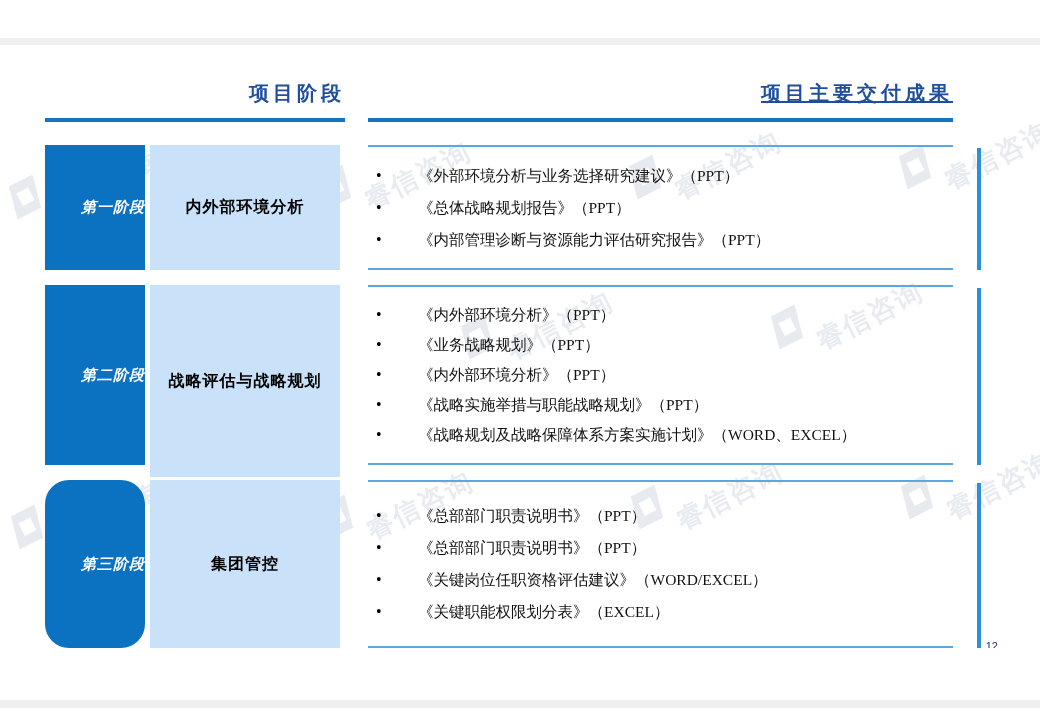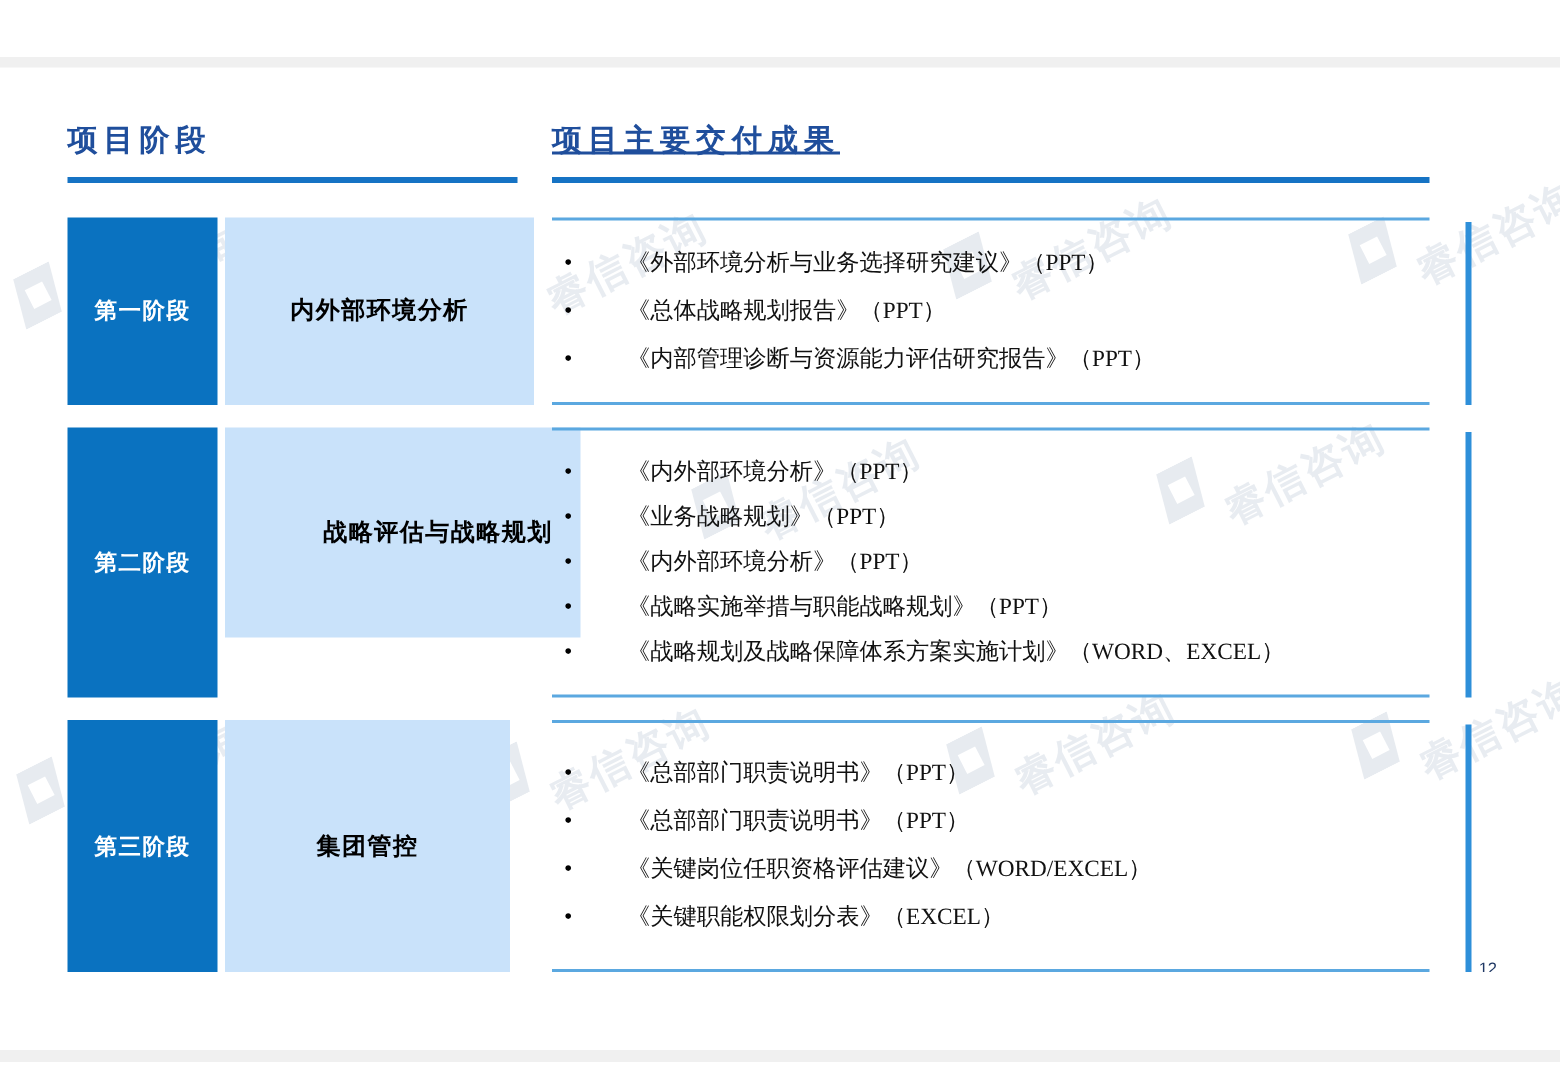--- a/index.html
+++ b/index.html
@@ -72,21 +72,21 @@
   }
 
   
   .hdr {
     position: absolute;
     font-family: "Liberation Serif", "DejaVu Serif", serif;
     font-weight: bold;
     font-size: 20px;
     letter-spacing: 4px;
     color: #1f4e9c;
-    text-align: left;
+    text-align: right;
     z-index: 10;
   }
   .hdr-left  { left: 45px;  top: 80px;  width: 300px; }
   .hdr-right { left: 368px; top: 80px;  width: 585px; text-decoration: underline; }
 
   .hdr-rule {
     position: absolute;
     height: 4px;
     background: #1673c4;
     z-index: 10;
@@ -97,21 +97,22 @@
   
   .row {
     position: absolute;
     z-index: 8;
   }
   .phase-box {
     position: absolute;
     background: #0a72c0;
     display: flex;
     align-items: center;
-    justify-content: center;
+    justify-content: flex-end;
+    font-style: italic;
   }
   .phase-label {
     color: #ffffff;
     font-family: "Liberation Serif", "DejaVu Serif", serif;
     font-weight: bold;
     font-size: 15px;
     letter-spacing: 1px;
     white-space: nowrap;
   }
   .topic-box {
@@ -198,21 +199,21 @@
 
 <div class="hdr hdr-left">项目阶段</div>
 <div class="hdr hdr-right">项目主要交付成果</div>
 <div class="hdr-rule rule-left"></div>
 <div class="hdr-rule rule-right"></div>
 
 <div class="row">
   <div class="phase-box" style="left:45px; top:145px; width:100px; height:125px;">
     <span class="phase-label">第一阶段</span>
   </div>
-  <div class="topic-box" style="left:150px; top:145px; width:206px; height:125px;">
+  <div class="topic-box" style="left:150px; top:145px; width:190px; height:125px;">
     <span class="topic-label">内外部环境分析</span>
   </div>
 </div>
 <div class="deliv-block" style="top:145px; height:125px;">
   <div class="deliv-rule-top" style="top:0px;"></div>
   <div class="deliv-rule-bottom" style="top:123px;"></div>
   <div class="deliv-list" style="top:0px; height:125px; gap:16px;">
     <div class="deliv-item">
       <span class="deliv-bullet">•</span>
       <span class="deliv-text">《外部环境分析与业务选择研究建议》（PPT）</span>
@@ -226,21 +227,21 @@
       <span class="deliv-text">《内部管理诊断与资源能力评估研究报告》（PPT）</span>
     </div>
   </div>
 </div>
 <div class="deliv-bar" style="left:977px; top:148px; height:122px;"></div>
 
 <div class="row">
   <div class="phase-box" style="left:45px; top:285px; width:100px; height:180px;">
     <span class="phase-label">第二阶段</span>
   </div>
-  <div class="topic-box" style="left:150px; top:285px; width:190px; height:140px;padding-left:47px;">
+  <div class="topic-box" style="left:150px; top:285px; width:190px; height:192px;">
     <span class="topic-label">战略评估与战略规划</span>
   </div>
 </div>
 <div class="deliv-block" style="top:285px; height:180px;">
   <div class="deliv-rule-top" style="top:0px;"></div>
   <div class="deliv-rule-bottom" style="top:178px;"></div>
   <div class="deliv-list" style="top:0px; height:180px; gap:14px;">
     <div class="deliv-item">
       <span class="deliv-bullet">•</span>
       <span class="deliv-text">《内外部环境分析》（PPT）</span>
@@ -259,21 +260,21 @@
     </div>
     <div class="deliv-item">
       <span class="deliv-bullet">•</span>
       <span class="deliv-text">《战略规划及战略保障体系方案实施计划》（WORD、EXCEL）</span>
     </div>
   </div>
 </div>
 <div class="deliv-bar" style="left:977px; top:288px; height:177px;"></div>
 
 <div class="row">
-  <div class="phase-box" style="left:45px; top:480px; width:100px; height:168px;">
+  <div class="phase-box" style="left:45px; top:480px; width:100px; height:168px;border-radius:24px;">
     <span class="phase-label">第三阶段</span>
   </div>
   <div class="topic-box" style="left:150px; top:480px; width:190px; height:168px;">
     <span class="topic-label">集团管控</span>
   </div>
 </div>
 <div class="deliv-block" style="top:480px; height:168px;">
   <div class="deliv-rule-top" style="top:0px;"></div>
   <div class="deliv-rule-bottom" style="top:166px;"></div>
   <div class="deliv-list" style="top:0px; height:168px; gap:16px;">

